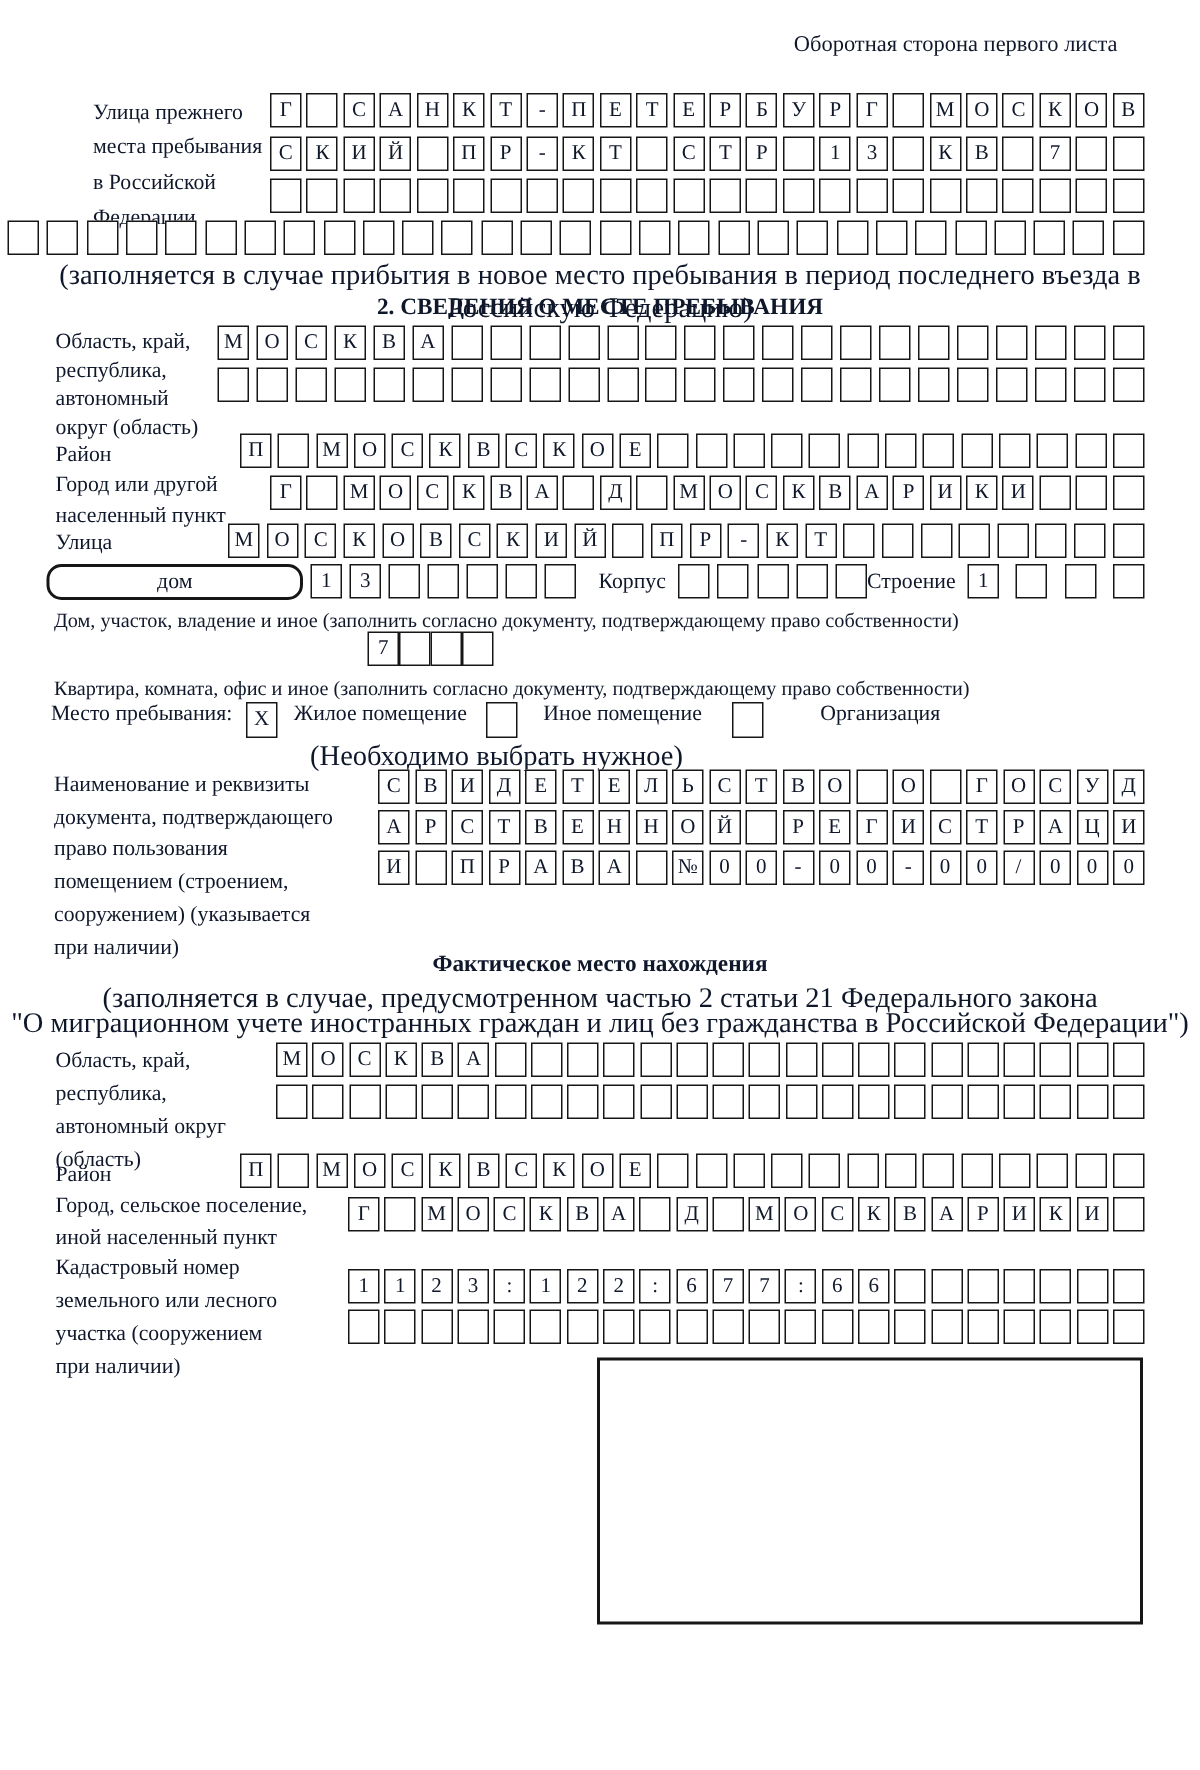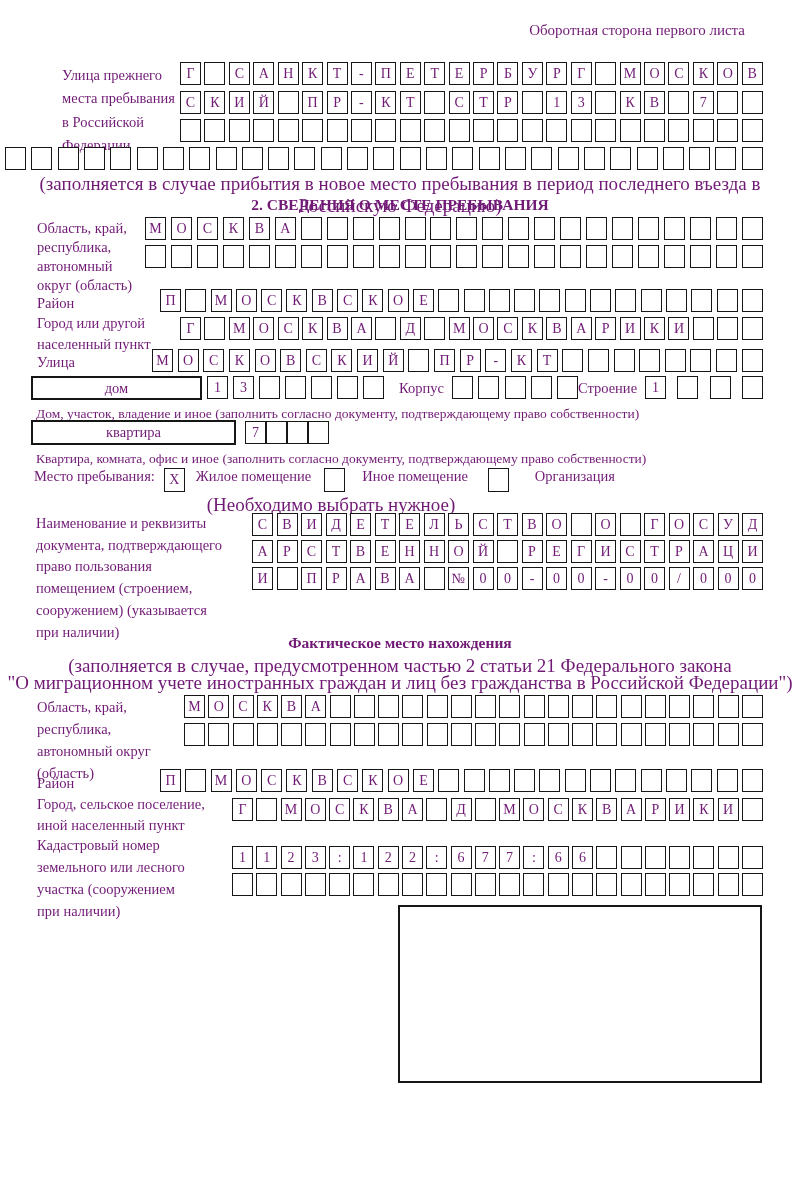--- a/index.html
+++ b/index.html
@@ -1,19 +1,19 @@
 <!DOCTYPE html>
 <html><head>
 <meta charset="utf-8">
 <style>
   * { margin:0; padding:0; box-sizing:border-box; }
   html,body { background:#ffffff; }
   .page {
     position:relative; width:800px; height:1180px; background:#fff;
-    font-family:"Liberation Serif","DejaVu Serif",serif; color:#701a75;
+    font-family:"Liberation Serif","DejaVu Serif",serif; color:#0f172a;
     overflow:hidden;
   }
   .lbl { position:absolute; font-size:14.5px; line-height:19px; white-space:pre-line; }
   .lbl.lh23 { line-height:23.3px; }
   .lbl.lh22 { line-height:22px; }
   .lbl.lh21 { line-height:21.7px; }
   .lbl.lh20 { line-height:20.5px; }
   .cellrow { position:absolute; display:flex; justify-content:space-between; height:23px; }
   .cell {
     flex:0 0 auto; width:21px; height:23px; border:1.5px solid #161616;
@@ -294,21 +294,21 @@
       <span class="cell"></span>
       <span class="cell"></span>
       <span class="cell"></span>
       <span class="cell"></span>
       <span class="cell"></span>
       <span class="cell"></span>
       <span class="cell"></span>
       <span class="cell"></span>
     </div>
 
-  <div class="fieldbox" style="left:31px; top:376px; width:171px; height:24px;">дом</div>
+  <div class="fieldbox" style="left:31px; top:376px; width:171px; height:24px;border-radius:10px;">дом</div>
   <div class="cellrow" style="left:207px; top:376px; width:177px;">
       <span class="cell">1</span>
       <span class="cell">3</span>
       <span class="cell"></span>
       <span class="cell"></span>
       <span class="cell"></span>
       <span class="cell"></span>
       <span class="cell"></span>
     </div>
   <div class="lbl" style="left:399px; top:379px;">Корпус</div>
@@ -321,37 +321,36 @@
     </div>
   <div class="lbl" style="left:578px; top:379px;">Строение</div>
   <div class="cellrow" style="left:645px; top:376px; width:118px;">
       <span class="cell">1</span>
       <span class="cell"></span>
       <span class="cell"></span>
       <span class="cell"></span>
     </div>
   <div class="lbl" style="left:36px; top:404px; font-size:13.5px;">Дом, участок, владение и иное (заполнить согласно документу, подтверждающему право собственности)</div>
 
-  <div class="fieldbox" style="left:31px; top:420px; width:205px; height:25px;">квартира</div>
   <div class="cellrow" style="left:245px; top:421px; width:84px;">
       <span class="cell">7</span>
       <span class="cell"></span>
       <span class="cell"></span>
       <span class="cell"></span>
     </div>
   <div class="lbl" style="left:36px; top:449px; font-size:13.5px;">Квартира, комната, офис и иное (заполнить согласно документу, подтверждающему право собственности)</div>
 
   <div class="mesto-row" style="left:34px; top:468px;">
     <span class="inline-lbl">Место пребывания:</span>
     <span class="checkbox" style="margin-left:9px;">X</span>
     <span class="inline-lbl" style="margin-left:11px;">Жилое помещение</span>
     <span class="checkbox" style="margin-left:13px;"></span>
     <span class="inline-lbl" style="margin-left:17px;">Иное помещение</span>
     <span class="checkbox" style="margin-left:20px;"></span>
-    <span class="inline-lbl" style="margin-left:26px;">Организация</span>
+    <span class="inline-lbl" style="margin-left:38px;">Организация</span>
   </div>
   <div class="note" style="left:0; width:662px; top:494px;">(Необходимо выбрать нужное)</div>
 
   <div class="lbl lh21" style="left:36px; top:513px; width:215px;">Наименование и реквизиты
 документа, подтверждающего
 право пользования
 помещением (строением,
 сооружением) (указывается
 при наличии)</div>
   <div class="cellrow" style="left:252px; top:513px; width:511px;">

